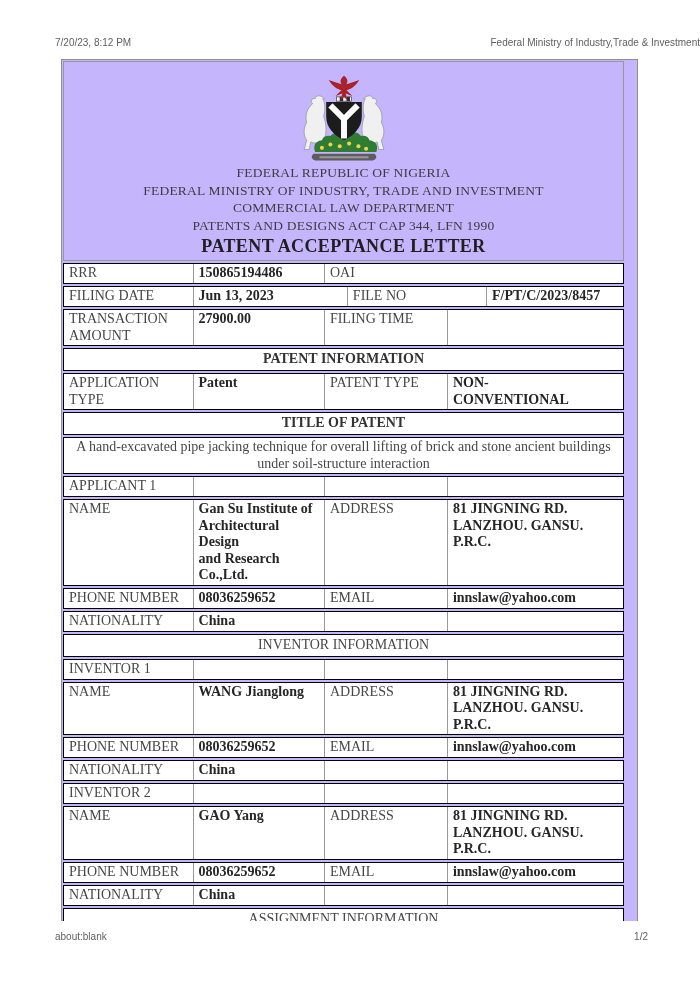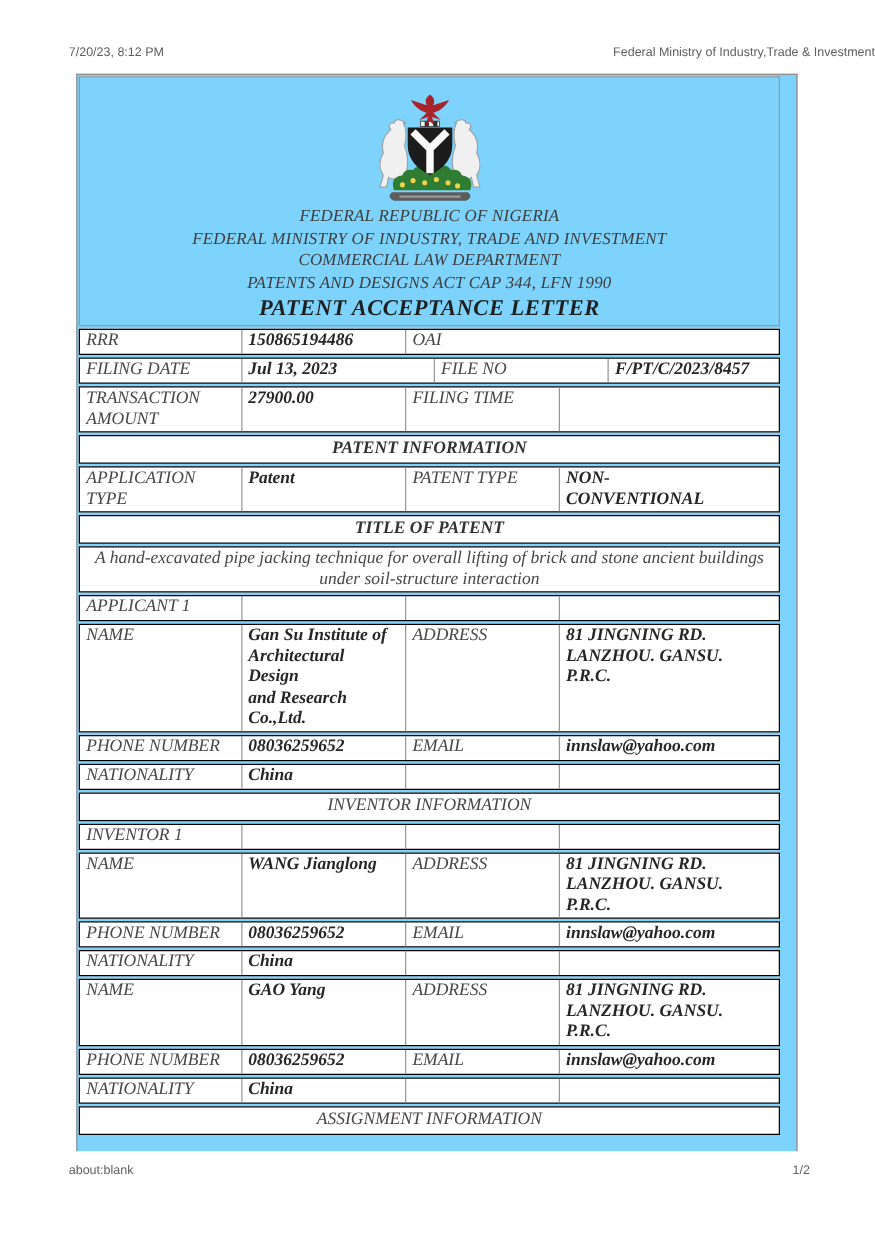--- a/index.html
+++ b/index.html
@@ -31,22 +31,21 @@
     position: absolute;
     left: 61px;
     top: 59px;
     width: 577px;
     height: 862px;
     box-sizing: border-box;
     border: 1px solid #8f8f8f;
     border-bottom: none;
     padding: 1px 13px 0 1px;
     overflow: hidden;
-    background: #7dd3fc;
-    font-style: italic;
+    background: #c4b5fd;
   }
 
   .letterhead {
     border: 1px solid #989898;
     margin-bottom: 2px;
     text-align: center;
     padding-top: 12px;
     color: #3e3e3e;
   }
   .letterhead .emblem { margin: 0 auto; display: block; }
@@ -154,21 +153,21 @@
     <div class="doc-title">PATENT ACCEPTANCE LETTER</div>
   </div>
   <div id="doc-table">
       <div class="row">
         <div class="cell c1">RRR</div>
         <div class="cell c2 bold">150865194486</div>
         <div class="cell c3">OAI</div>
       </div>
       <div class="row wide2">
         <div class="cell c1">FILING DATE</div>
-        <div class="cell c2 bold">Jul 13, 2023</div>
+        <div class="cell c2 bold">Jun 13, 2023</div>
         <div class="cell c3">FILE NO</div>
         <div class="cell c4 bold">F/PT/C/2023/8457</div>
       </div>
       <div class="row">
         <div class="cell c1">TRANSACTION
 AMOUNT</div>
         <div class="cell c2 bold">27900.00</div>
         <div class="cell c3">FILING TIME</div>
         <div class="cell c4"></div>
       </div>
@@ -231,20 +230,26 @@
         <div class="cell c3">EMAIL</div>
         <div class="cell c4 bold">innslaw@yahoo.com</div>
       </div>
       <div class="row">
         <div class="cell c1">NATIONALITY</div>
         <div class="cell c2 bold">China</div>
         <div class="cell c3"></div>
         <div class="cell c4"></div>
       </div>
       <div class="row">
+        <div class="cell c1">INVENTOR 2</div>
+        <div class="cell c2"></div>
+        <div class="cell c3"></div>
+        <div class="cell c4"></div>
+      </div>
+      <div class="row">
         <div class="cell c1">NAME</div>
         <div class="cell c2 bold">GAO Yang</div>
         <div class="cell c3">ADDRESS</div>
         <div class="cell c4 bold">81 JINGNING RD.
 LANZHOU. GANSU.
 P.R.C.</div>
       </div>
       <div class="row">
         <div class="cell c1">PHONE NUMBER</div>
         <div class="cell c2 bold">08036259652</div>

